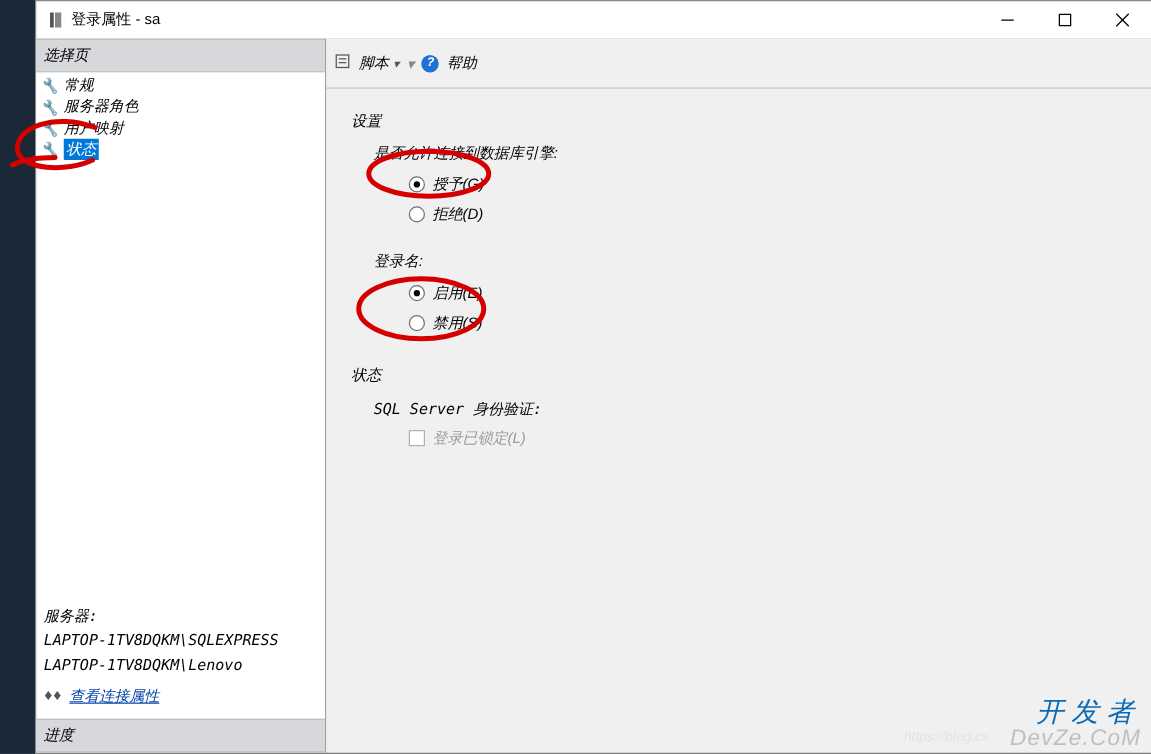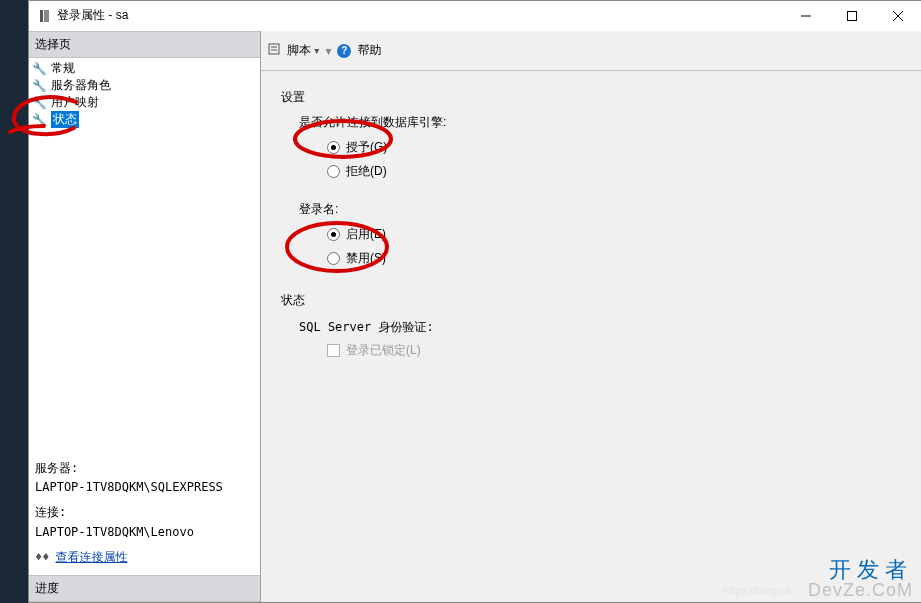--- a/index.html
+++ b/index.html
@@ -53,20 +53,21 @@
     align-items: center;
     justify-content: center;
     color: #000;
     font-size: 14px;
   }
   .win-btn svg { stroke: #000; }
   .body {
     flex: 1;
     display: flex;
     min-height: 0;
+    font-style: italic;
   }
   .left-col {
     width: 232px;
     display: flex;
     flex-direction: column;
     border-right: 1px solid #a0a0a0;
     background: #fff;
   }
   .panel-header {
     background: #d6d8dc;
@@ -256,21 +257,20 @@
             <span class="wrench">🔧</span>
             <span class="label">状态</span>
           </div>
         </div>
 
         <div class="spacer"></div>
 
         <div class="conn-body">
           <div class="lbl">服务器:</div>
           <div class="val">LAPTOP-1TV8DQKM\SQLEXPRESS</div>
-          <div class="lbl" style="margin-top:6px">连接:</div>
           <div class="val">LAPTOP-1TV8DQKM\Lenovo</div>
           <div class="conn-link-row">
             <span style="color:#555">♦♦</span>
             <a>查看连接属性</a>
           </div>
         </div>
 
         <div class="panel-header">进度</div>
       </div>
 

